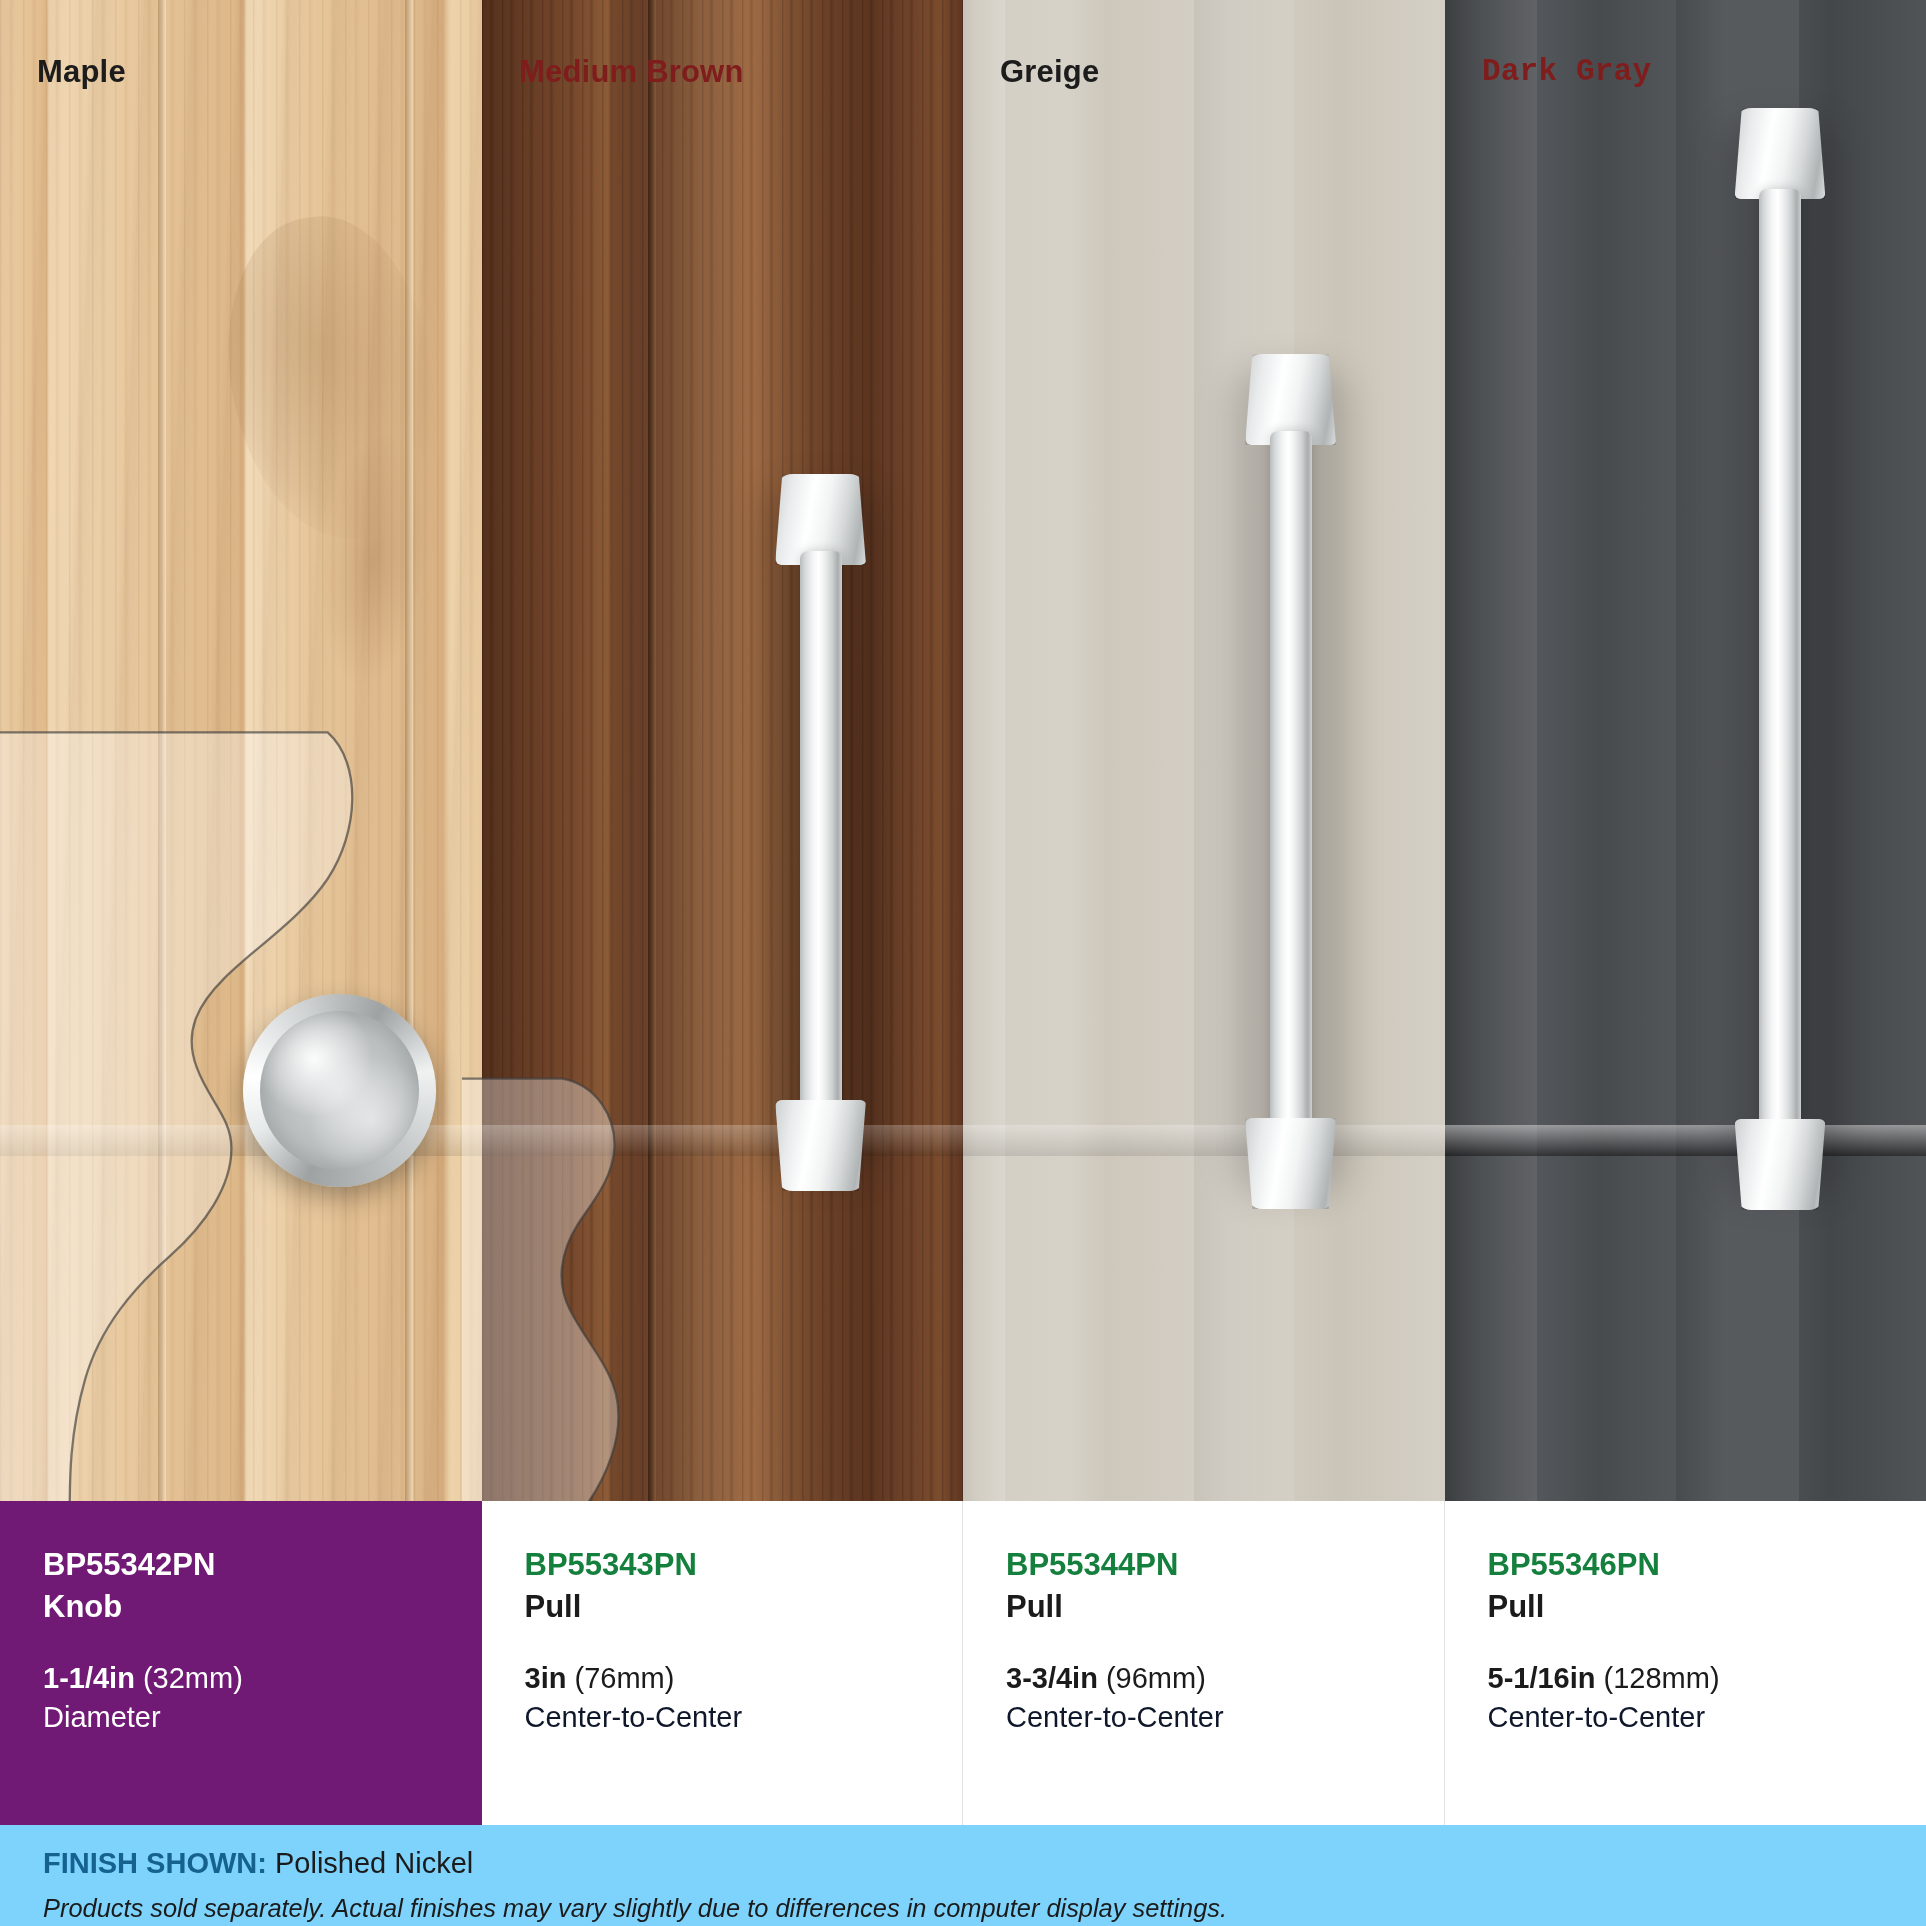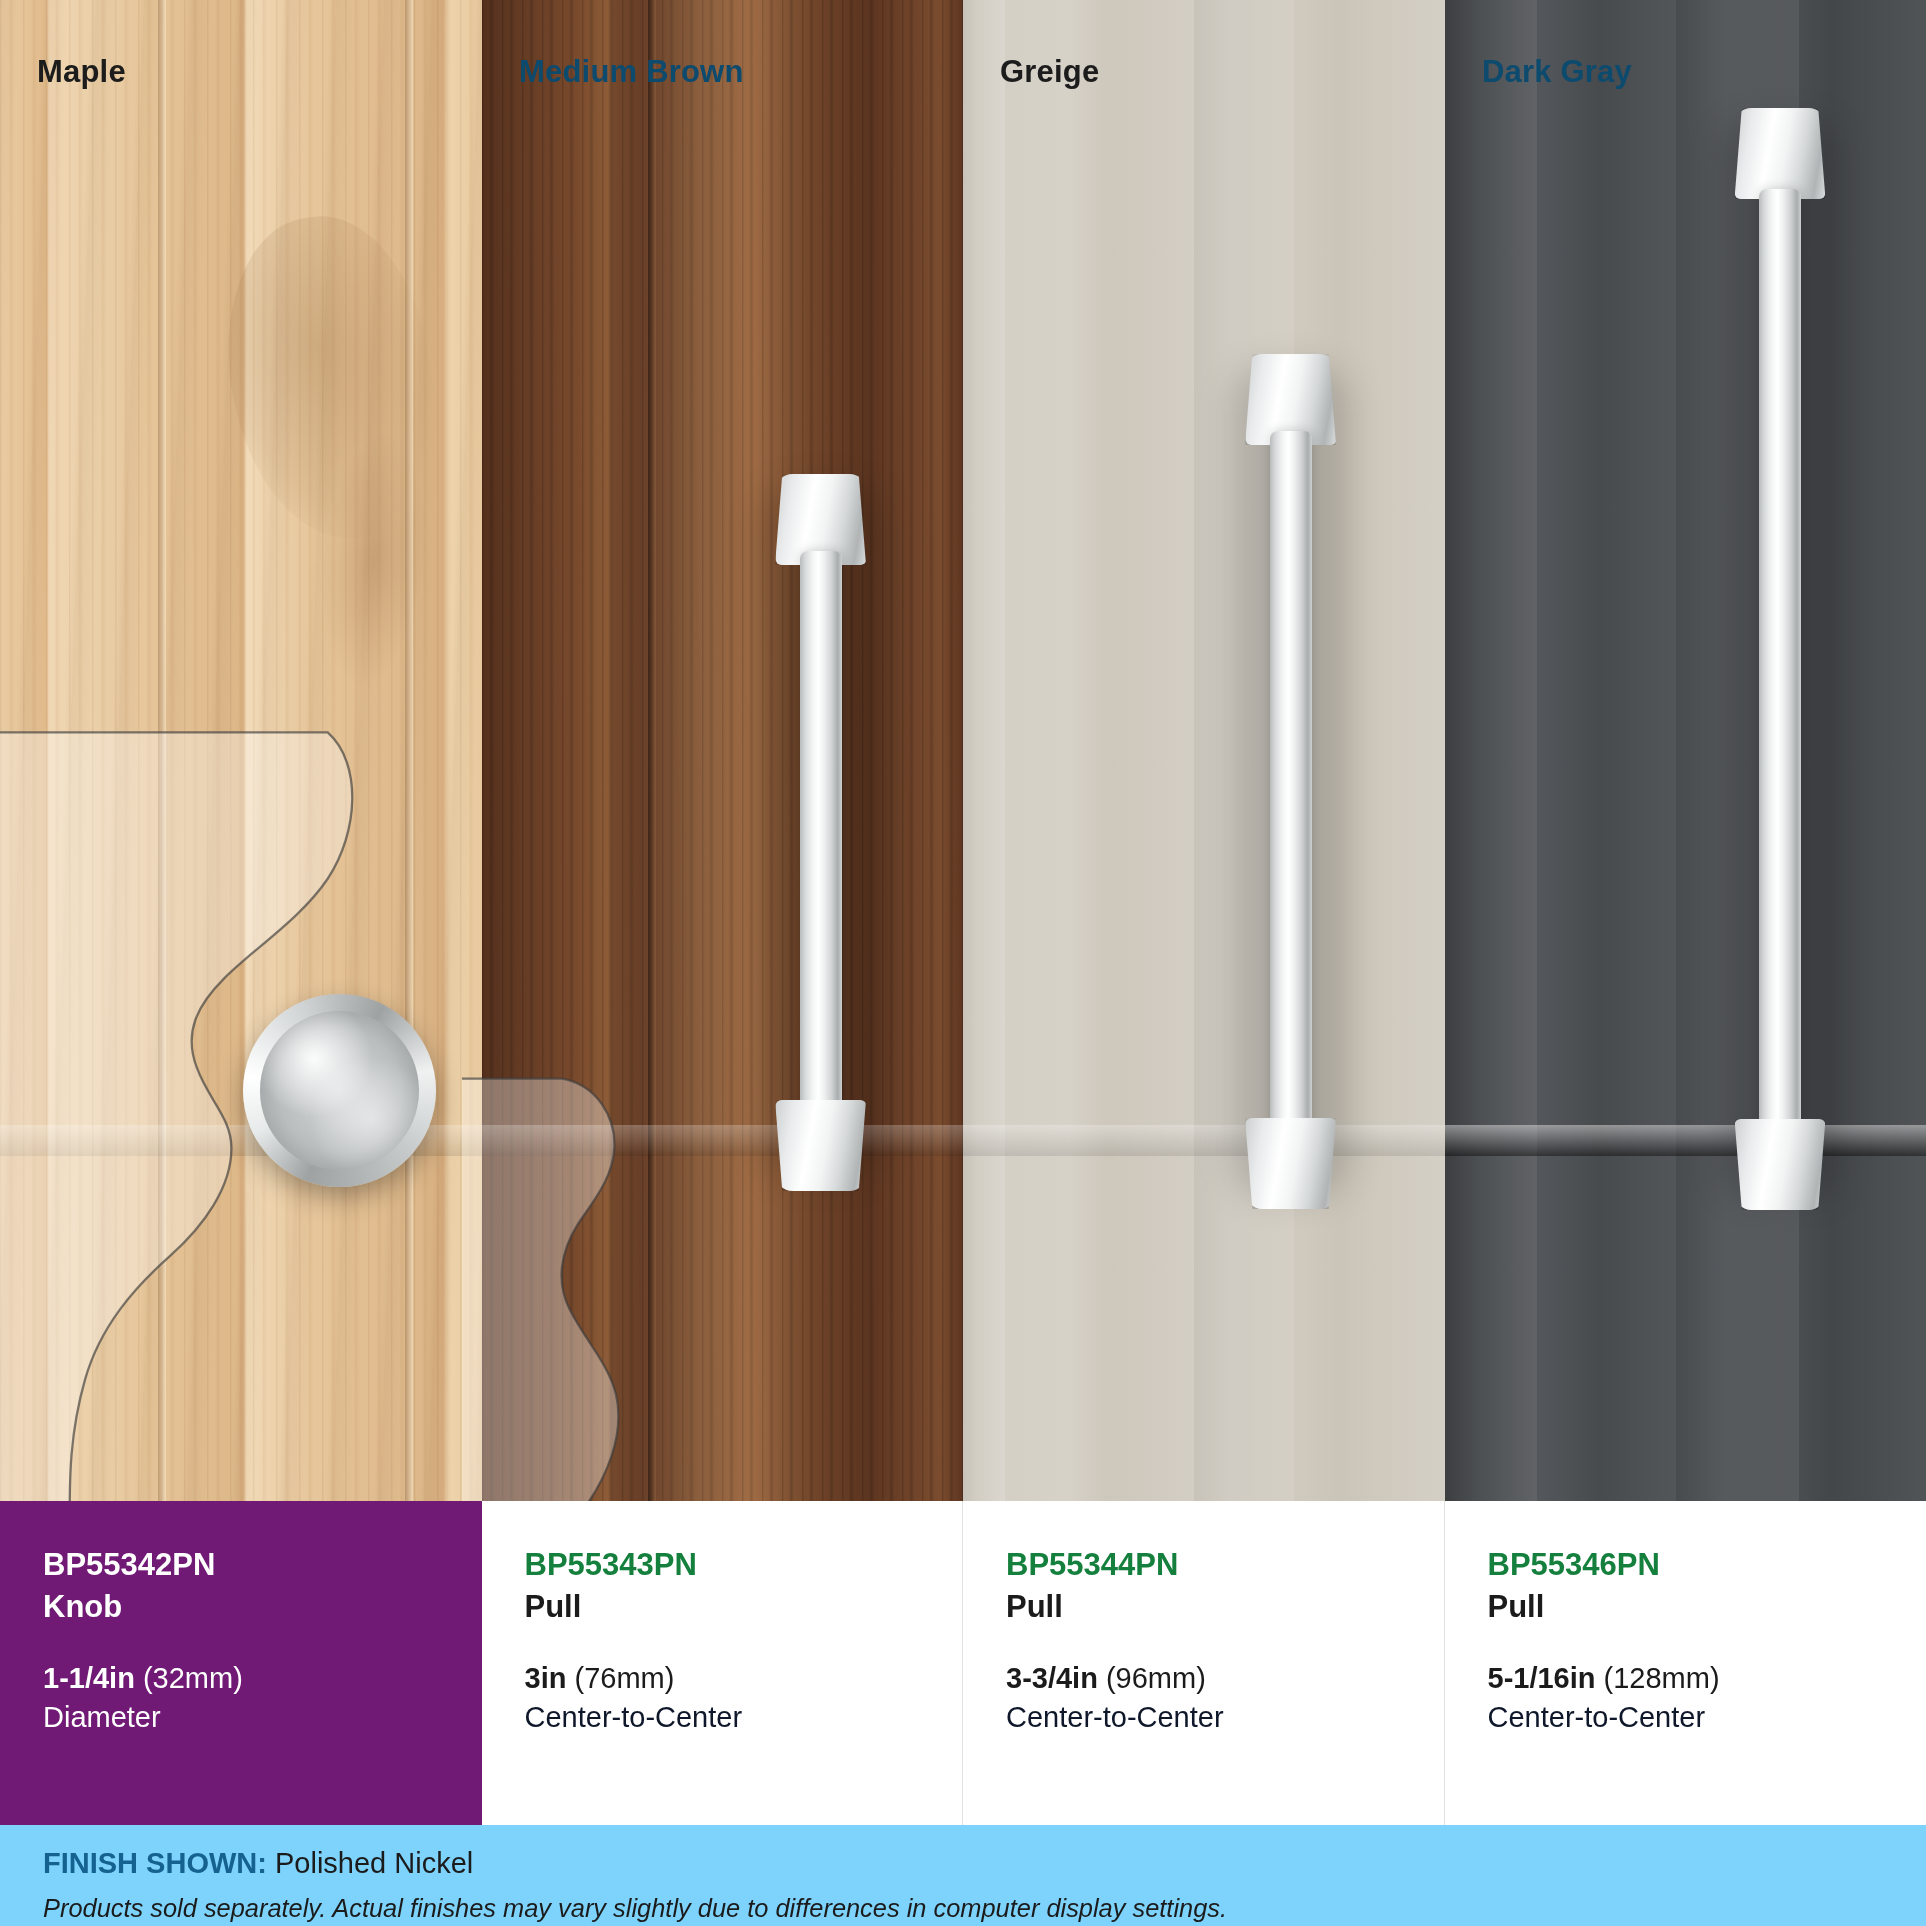--- a/index.html
+++ b/index.html
@@ -36,21 +36,21 @@
   }
   .panel-label {
     position: absolute;
     top: 54px;
     font-size: 31px;
     font-weight: bold;
     color: #1c1c1c;
     letter-spacing: 0.2px;
     z-index: 40;
   }
-  .panel-label.light { color: #0c4a6e; }
+  .panel-label.light { color: #7f1d1d; }
 
   
   #panel-maple { left: 0; width: 482px; }
   .maple-base {
     position: absolute; inset: 0;
     background:
       linear-gradient(90deg,
         #e8cba3 0%, #e4c398 6%, #dfba8b 9.6%, #f0d7b4 10.2%,
         #e9cda6 22%, #e3c296 35%, #dcb88a 49%, #d9b284 50.5%,
         #f2dbba 51.2%, #e7c9a0 62%, #e1bf93 74%,
@@ -341,21 +341,21 @@
       <div class="greige-stile" style="left:0; width:42px;"></div>
       <div class="greige-stile" style="left:231px; width:100px; background:linear-gradient(90deg, rgba(0,0,0,0.05), rgba(255,255,255,0.10));"></div>
     </div>
     <div class="panel-label" style="left:1000px;">Greige</div>
 
     <div class="panel" id="panel-dark">
       <div class="dark-base"></div>
       <div class="dark-stile" style="left:0; width:92px;"></div>
       <div class="dark-stile" style="left:231px; width:123px; background:linear-gradient(90deg, rgba(0,0,0,0.12), rgba(255,255,255,0.07));"></div>
     </div>
-    <div class="panel-label light" style="left:1482px;">Dark Gray</div>
+    <div class="panel-label light" style="left:1482px;font-family:Liberation Mono, monospace;">Dark Gray</div>
 
     <div class="door-edge"></div>
     <div class="door-edge-dark"></div>
 
     <svg class="hand" viewBox="0 0 520 1040" width="401" height="801" style="left:-23px; top:717px;">
       <path d="M455 20 C 500 60 495 150 455 210 C 420 262 360 300 320 340
                C 285 375 268 410 285 455 C 300 497 330 520 330 560
                C 330 610 295 660 250 700 C 205 740 160 790 140 860
                C 120 930 120 990 120 1035 L -40 1035 L -40 20 Z"></path>
     </svg>

